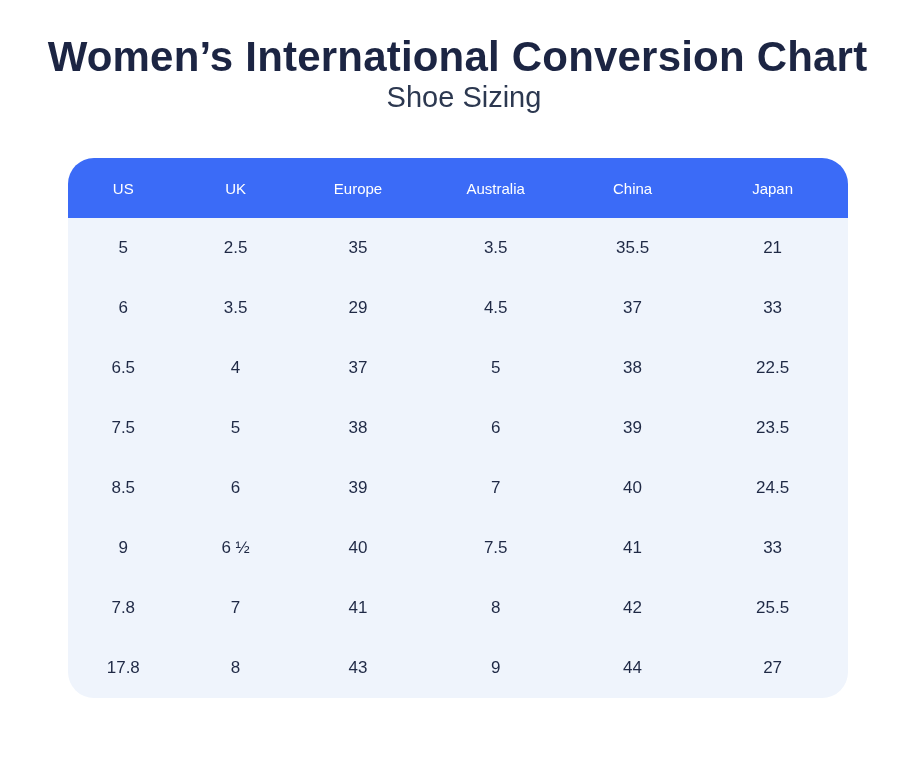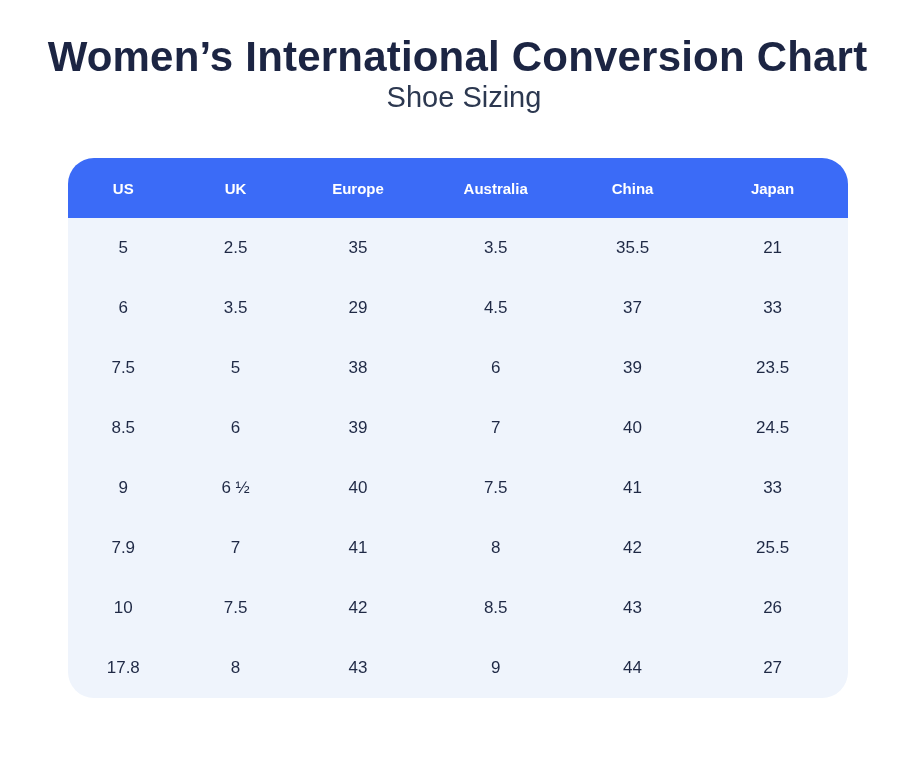--- a/index.html
+++ b/index.html
@@ -38,21 +38,21 @@
   }
   table.size-table {
     width: 100%;
     border-collapse: collapse;
     table-layout: fixed;
   }
   table.size-table thead th {
     background: #3b6bf7;
     color: #ffffff;
     font-size: 15px;
-    font-weight: 700;
+    font-weight: 400;
     height: 60px;
     text-align: center;
     padding: 0;
   }
   table.size-table tbody td {
     background: #eff4fc;
     color: #1f2945;
     font-size: 17px;
     font-weight: 400;
     height: 60px;
@@ -96,20 +96,28 @@
         </tr>
         <tr>
           <td>6</td>
           <td>3.5</td>
           <td>29</td>
           <td>4.5</td>
           <td>37</td>
           <td>33</td>
         </tr>
         <tr>
+          <td>6.5</td>
+          <td>4</td>
+          <td>37</td>
+          <td>5</td>
+          <td>38</td>
+          <td>22.5</td>
+        </tr>
+        <tr>
           <td>7.5</td>
           <td>5</td>
           <td>38</td>
           <td>6</td>
           <td>39</td>
           <td>23.5</td>
         </tr>
         <tr>
           <td>8.5</td>
           <td>6</td>
@@ -120,34 +128,26 @@
         </tr>
         <tr>
           <td>9</td>
           <td>6 ½</td>
           <td>40</td>
           <td>7.5</td>
           <td>41</td>
           <td>33</td>
         </tr>
         <tr>
-          <td>7.9</td>
+          <td>7.8</td>
           <td>7</td>
           <td>41</td>
           <td>8</td>
           <td>42</td>
           <td>25.5</td>
-        </tr>
-        <tr>
-          <td>10</td>
-          <td>7.5</td>
-          <td>42</td>
-          <td>8.5</td>
-          <td>43</td>
-          <td>26</td>
         </tr>
         <tr>
           <td>17.8</td>
           <td>8</td>
           <td>43</td>
           <td>9</td>
           <td>44</td>
           <td>27</td>
         </tr>
       </tbody>

